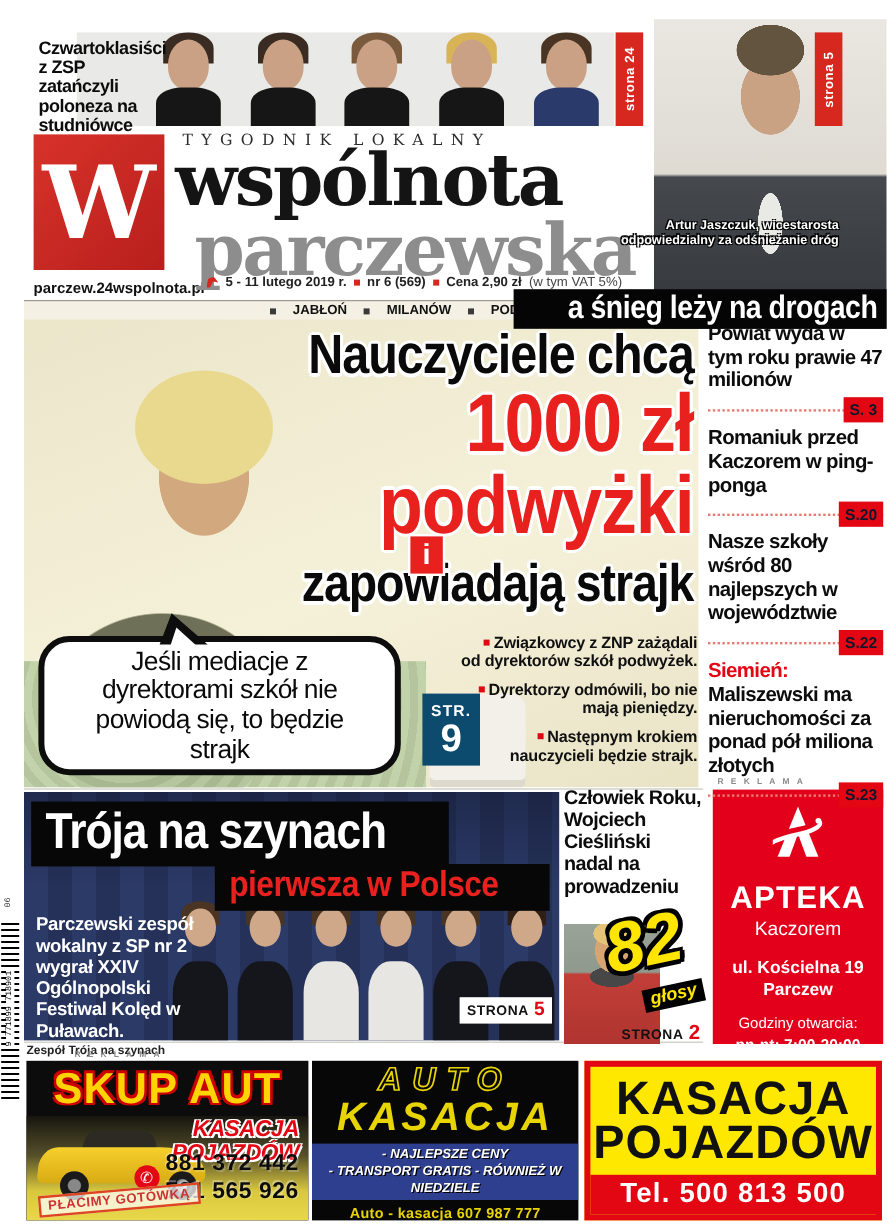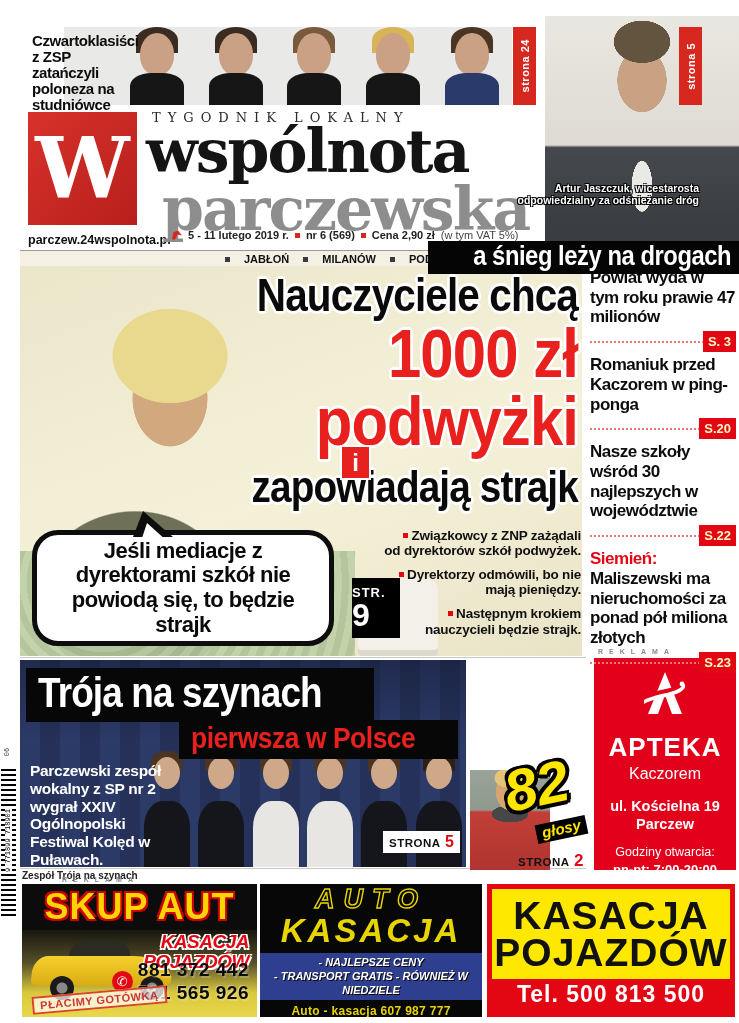--- a/index.html
+++ b/index.html
@@ -66,34 +66,34 @@
   .hl{position:absolute;right:161px;z-index:3;font-weight:bold;white-space:nowrap;
     text-shadow:2px 2px 0 #fff,-2px 2px 0 #fff,2px -2px 0 #fff,-2px -2px 0 #fff,0 3px 0 #fff,3px 0 0 #fff,-3px 0 0 #fff,0 -3px 0 #fff}
   .hl-black1{top:268px;font-size:46px;color:#0a0a0a;letter-spacing:-1px}
   .hl-red1{top:314px;font-size:68px;color:#e8201e;letter-spacing:-1px}
   .hl-red2{top:382px;font-size:68px;color:#e8201e;letter-spacing:-1px}
   .hl-black2{top:462px;font-size:44px;color:#0a0a0a;letter-spacing:-1px}
   .ibox{left:342px;top:447px;width:27px;height:31px;background:#e8201e;color:#fff;z-index:4;display:flex;align-items:center;justify-content:center;font-weight:bold;font-size:24px;box-shadow:0 0 0 2px #fff}
   .bubble{left:32px;top:530px;width:302px;height:116px;background:#fff;border:5px solid #0d0d0d;border-radius:26px;z-index:4;display:flex;align-items:center;justify-content:center;text-align:center}
   .bubble:before{content:"";position:absolute;left:96px;top:-24px;border-left:10px solid transparent;border-right:30px solid transparent;border-bottom:26px solid #0d0d0d}
   .bubble:after{content:"";position:absolute;left:104px;top:-12px;border-left:6px solid transparent;border-right:20px solid transparent;border-bottom:18px solid #fff}
-  .bubble span{width:248px;font-size:22px;font-weight:bold;line-height:1.12;color:#0a0a0a;letter-spacing:-.5px}
-  .str9{left:352px;top:578px;width:48px;height:60px;background:#000000;color:#fff;z-index:4;display:flex;flex-direction:column;justify-content:center;line-height:1}
+  .bubble span{width:248px;font-size:22px;font-weight:normal;line-height:1.12;color:#0a0a0a;letter-spacing:-.5px}
+  .str9{left:352px;top:578px;width:48px;height:60px;background:#0c4a6e;color:#fff;z-index:4;display:flex;flex-direction:column;align-items:center;justify-content:center;line-height:1}
   .str9 .l{font-size:13px;font-weight:bold;letter-spacing:1px}
   .str9 .n{font-size:32px;font-weight:bold}
   .bullets{left:384px;top:528px;width:197px;z-index:4;text-align:right}
   .bullets div{font-size:13.5px;font-weight:bold;color:#101010;line-height:1.12;margin-bottom:9px;letter-spacing:-.2px}
   .rb{display:inline-block;width:5px;height:5px;background:#e30613;margin:0 3px 2px 0}
 
   
   .sidebar{left:590px;top:268px;width:146px;z-index:2}
   .sb-text{font-size:17px;font-weight:bold;line-height:1.16;color:#0c0c0c;letter-spacing:-.5px}
   .sb-pre{color:#e30613}
   .sb-sep{position:relative;border-top:2px dotted #e87a73;margin:14px 0 12px}
-  .sb-badge{position:absolute;right:0;top:-12px;background:#e30613;color:#fef9c3;font-size:13px;font-weight:bold;padding:3px 5px;white-space:nowrap}
+  .sb-badge{position:absolute;right:0;top:-12px;background:#e30613;color:#0f172a;font-size:13px;font-weight:bold;padding:3px 5px;white-space:nowrap}
   .reklama{font-size:7px;letter-spacing:6px;color:#8a8a8a;font-weight:bold}
   .rk1{left:598px;top:648px}
   .rk2{left:62px;top:876px}
 
   
   .troja{left:20px;top:660px;width:446px;height:207px;overflow:hidden;background:
     repeating-linear-gradient(90deg,#2c3a68 0 20px,#253159 20px 40px)}
   .troja:before{content:"";position:absolute;inset:0;background:linear-gradient(180deg,rgba(10,14,30,.35),rgba(10,14,30,0) 40%)}
   .tgirls{position:absolute;left:120px;bottom:0;width:326px;height:118px;display:flex}
   .tg{flex:1;position:relative}
@@ -271,21 +271,21 @@
           <span class="sb-badge">S. 3</span>
         </div>
     </div>
     <div class="sb-item">
       <div class="sb-text">Romaniuk przed Kaczorem w ping-ponga</div>
       <div class="sb-sep">
           <span class="sb-badge">S.20</span>
         </div>
     </div>
     <div class="sb-item">
-      <div class="sb-text">Nasze szkoły wśród 30 najlepszych w województwie</div>
+      <div class="sb-text">Nasze szkoły wśród 80 najlepszych w województwie</div>
       <div class="sb-sep">
           <span class="sb-badge">S.22</span>
         </div>
     </div>
     <div class="sb-item">
       <div class="sb-text"><span class="sb-pre">Siemień:</span><br><span>Maliszewski ma nieruchomości za ponad pół miliona złotych</span></div>
       <div class="sb-sep">
           <span class="sb-badge">S.23</span>
         </div>
     </div>
@@ -330,20 +330,21 @@
     <div class="troja-h2"><span class="cond">pierwsza w Polsce</span></div>
     <div class="troja-lead">Parczewski zespół wokalny z SP nr 2 wygrał XXIV Ogólnopolski Festiwal Kolęd w Puławach.</div>
     <div class="strona-badge">
       <span class="w">STRONA</span>
       <span class="r">5</span>
     </div>
   </div>
   <div class="abs divider2"></div>
   <div class="abs tcaption">Zespół Trója na szynach</div>
 
+  <div class="abs poy-text">Człowiek Roku, Wojciech Cieśliński nadal na prowadzeniu</div>
   <div class="abs poy-photo"></div>
   <div class="abs votes">82</div>
   <div class="abs votes-label">głosy</div>
   <div class="abs poy-page">
     <span class="w">STRONA</span>
     <span class="r">2</span>
   </div>
 
   <div class="abs apteka">
     <svg width="62" height="62" viewBox="0 0 62 62">

